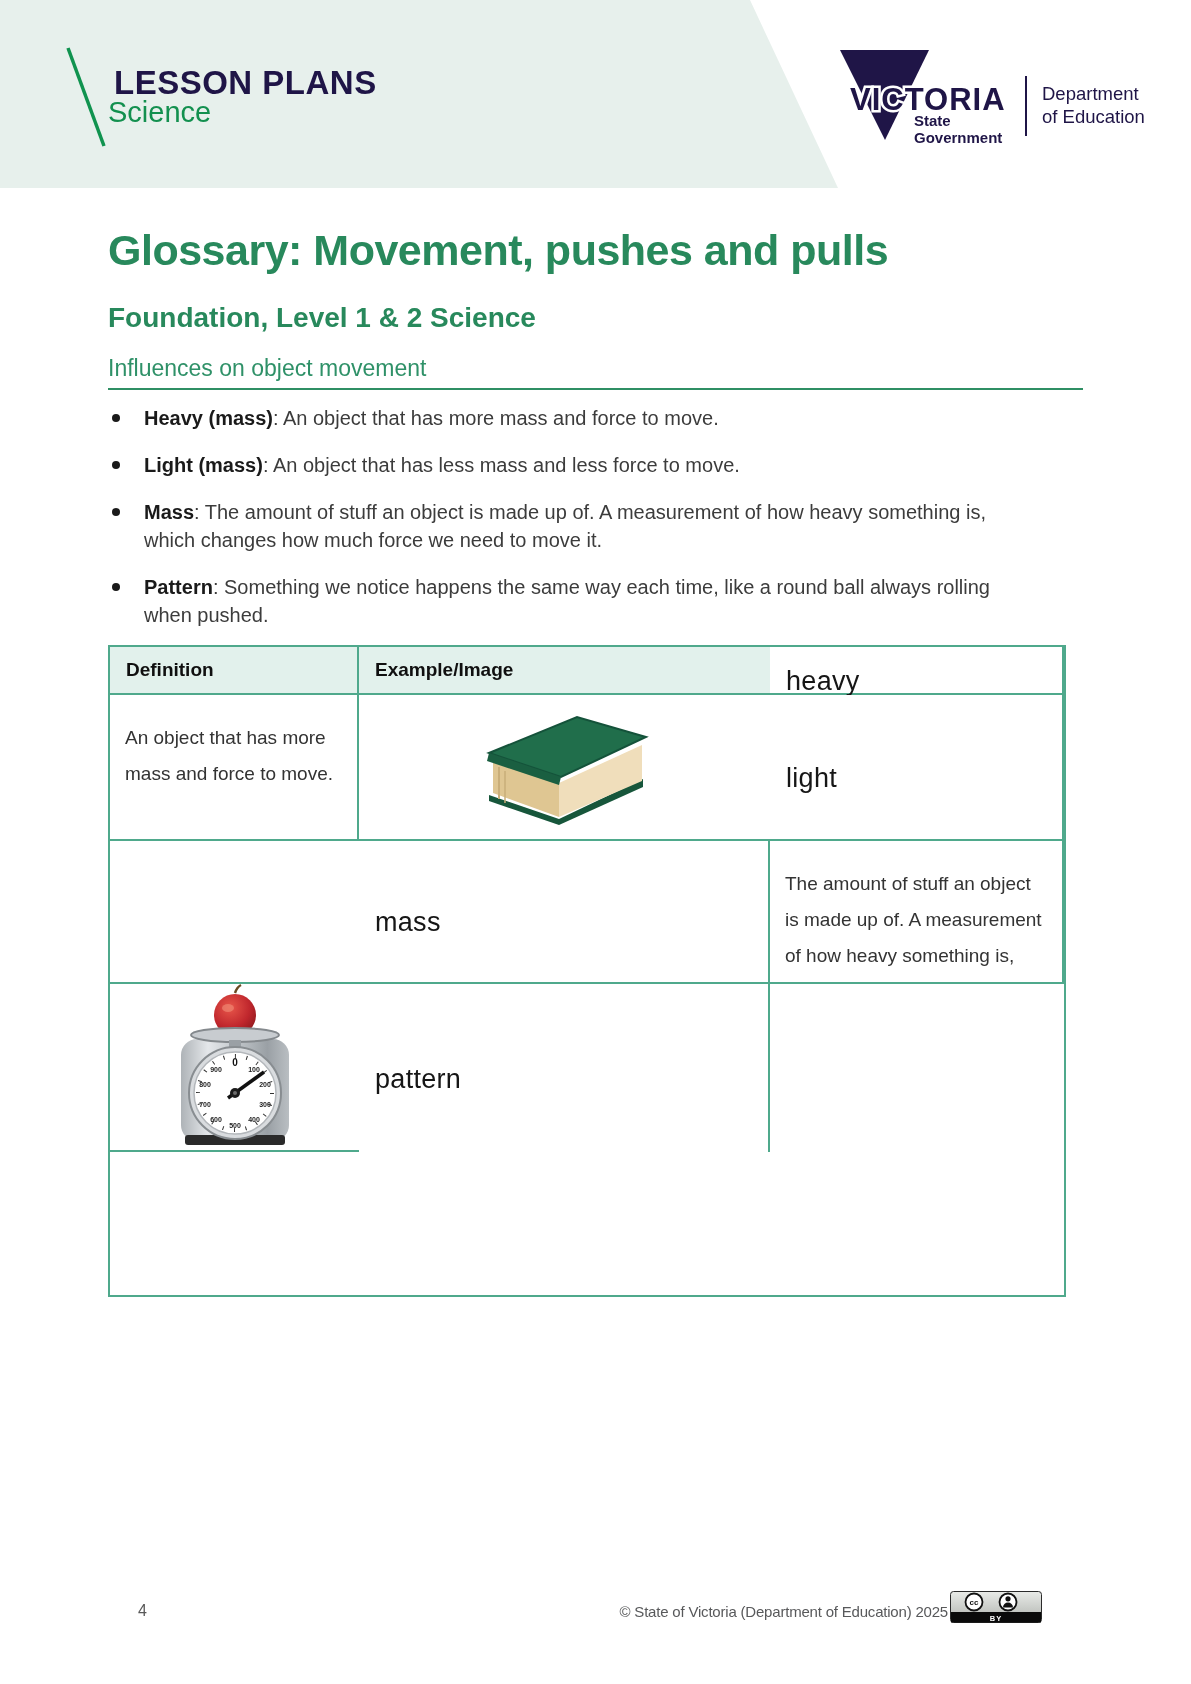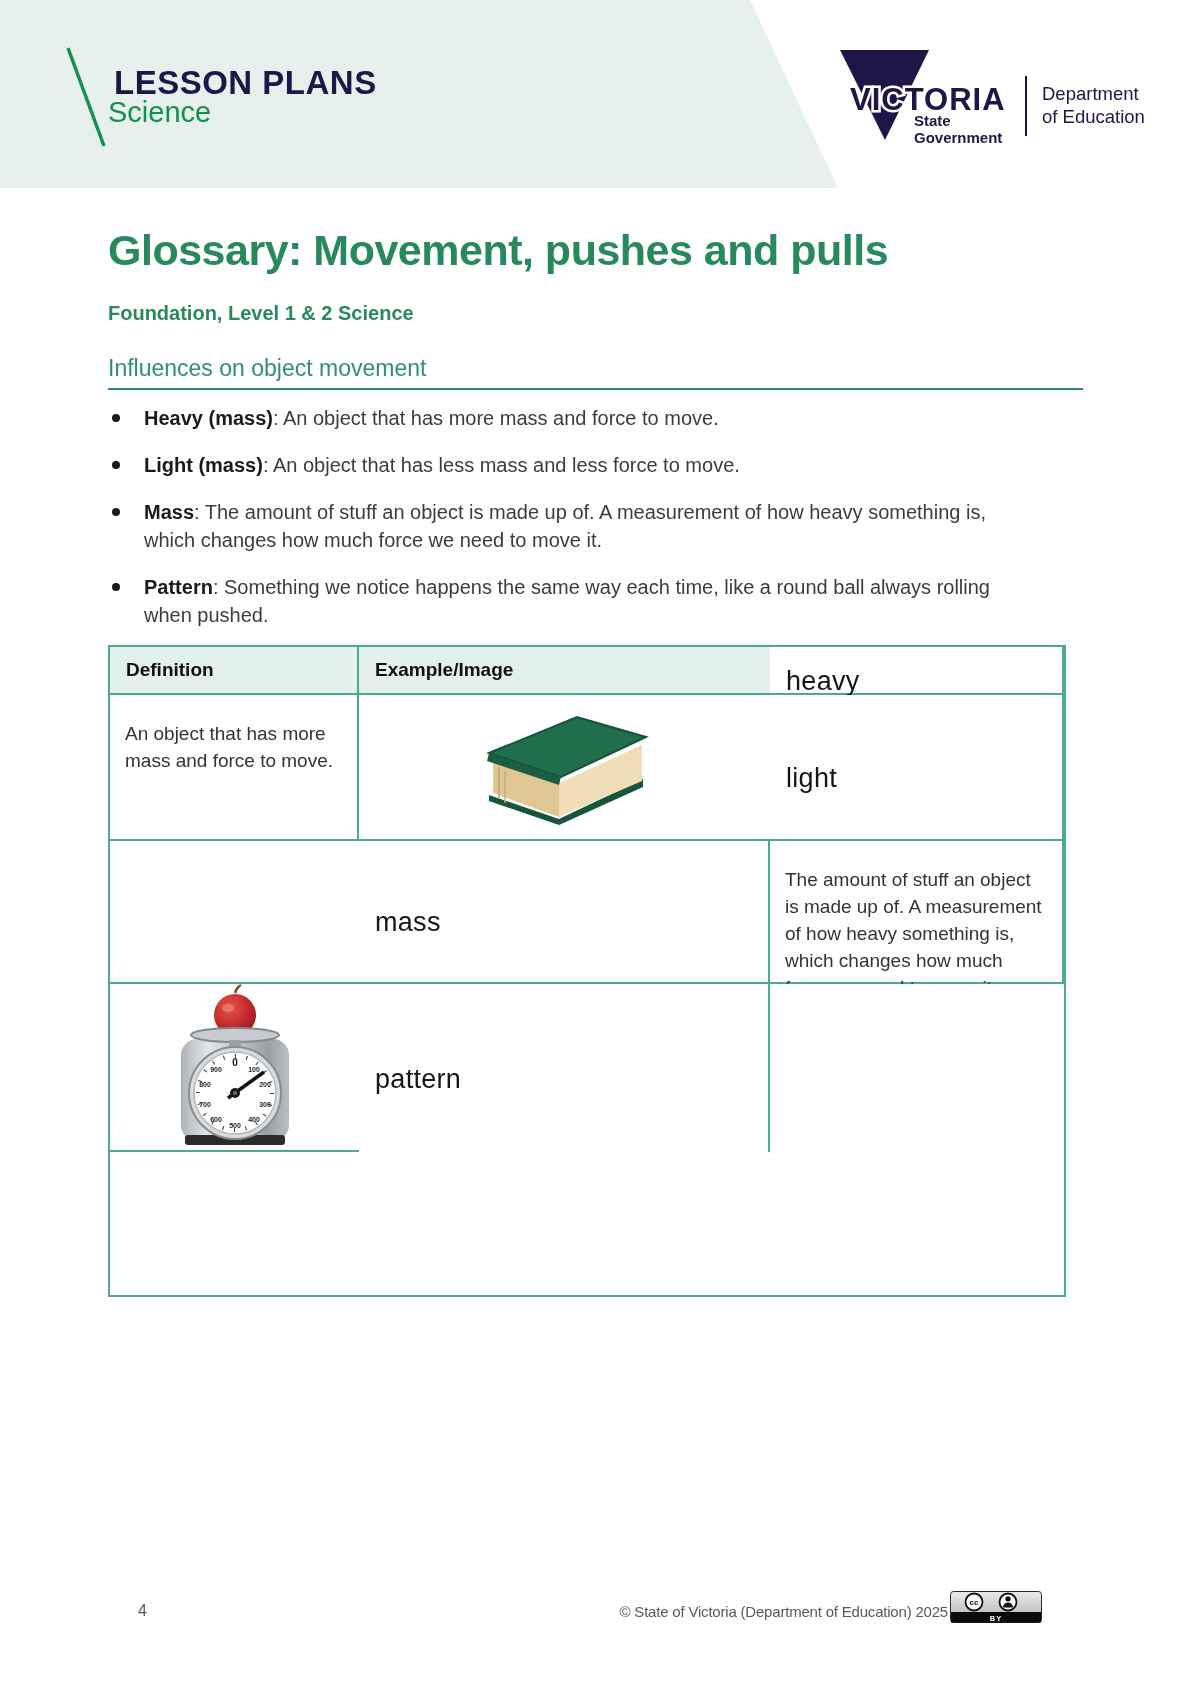--- a/index.html
+++ b/index.html
@@ -11,21 +11,21 @@
         clip-path:polygon(0 0,750px 0,838px 188px,0 188px);}
   .slash-svg{position:absolute;left:58px;top:38px;}
   .lp-title{position:absolute;left:106px;top:64px;font-size:33px;font-weight:800;
             color:#1f1547;letter-spacing:.5px;margin-left:8px;}
   .lp-sub{position:absolute;left:108px;top:96px;font-size:29px;font-weight:400;color:#13904f;}
   .vic-logo{position:absolute;left:830px;top:36px;}
 
   
   .doc-title{position:absolute;left:108px;top:226px;font-size:43px;font-weight:800;
              color:#28895c;letter-spacing:-.5px;}
-  .doc-subtitle{position:absolute;left:108px;top:302px;font-size:20px;font-weight:800;
+  .doc-subtitle{position:absolute;left:108px;top:302px;font-size:28px;font-weight:800;
                 color:#28895c;}
   .section-heading{position:absolute;left:108px;top:355px;font-size:23px;font-weight:400;
                    color:#2f9168;}
   .section-rule{position:absolute;left:108px;top:388px;width:975px;height:2px;background:#2f8f64;}
 
   
   .bullets{position:absolute;left:108px;top:404px;width:920px;}
   .bullet-item{position:relative;padding-left:36px;margin-bottom:19px;font-size:20px;
                line-height:28px;color:#3c3c3c;max-width:900px;}
   .bullet-dot{position:absolute;left:4px;top:10px;width:8px;height:8px;border-radius:50%;
@@ -38,21 +38,21 @@
           grid-template-rows:48px 146px 143px 168px 143px;
           border:2px solid #4fa98c;box-sizing:content-box;}
   .gcell{border-right:2px solid #4fa98c;border-bottom:2px solid #4fa98c;box-sizing:border-box;
          background:#ffffff;}
   .gcell.lastcol{border-right:none;}
   .gcell.lastrow{border-bottom:none;}
   .th{background:#e2f1ec;display:flex;align-items:center;padding-left:16px;
       font-size:19px;font-weight:700;color:#101010;}
   .word-cell{display:flex;align-items:center;padding-left:16px;padding-top:22px;
              font-size:27px;color:#161616;letter-spacing:.3px;}
-  .def-cell{padding:25px 20px 0 15px;font-size:19px;line-height:27px;color:#333333;}
+  .def-cell{padding:25px 20px 0 15px;font-size:19px;line-height:36px;color:#333333;}
   .def-text{display:block;max-width:340px;}
   .img-cell{display:flex;align-items:center;justify-content:center;}
 
   
   .page-num{position:absolute;left:138px;top:1602px;font-size:16px;color:#595959;}
   .copyright{position:absolute;right:243px;top:1603px;font-size:15px;color:#58595b;
              letter-spacing:-.2px;}
   .cc-badge{position:absolute;left:950px;top:1591px;}
 </style>
 </head>

